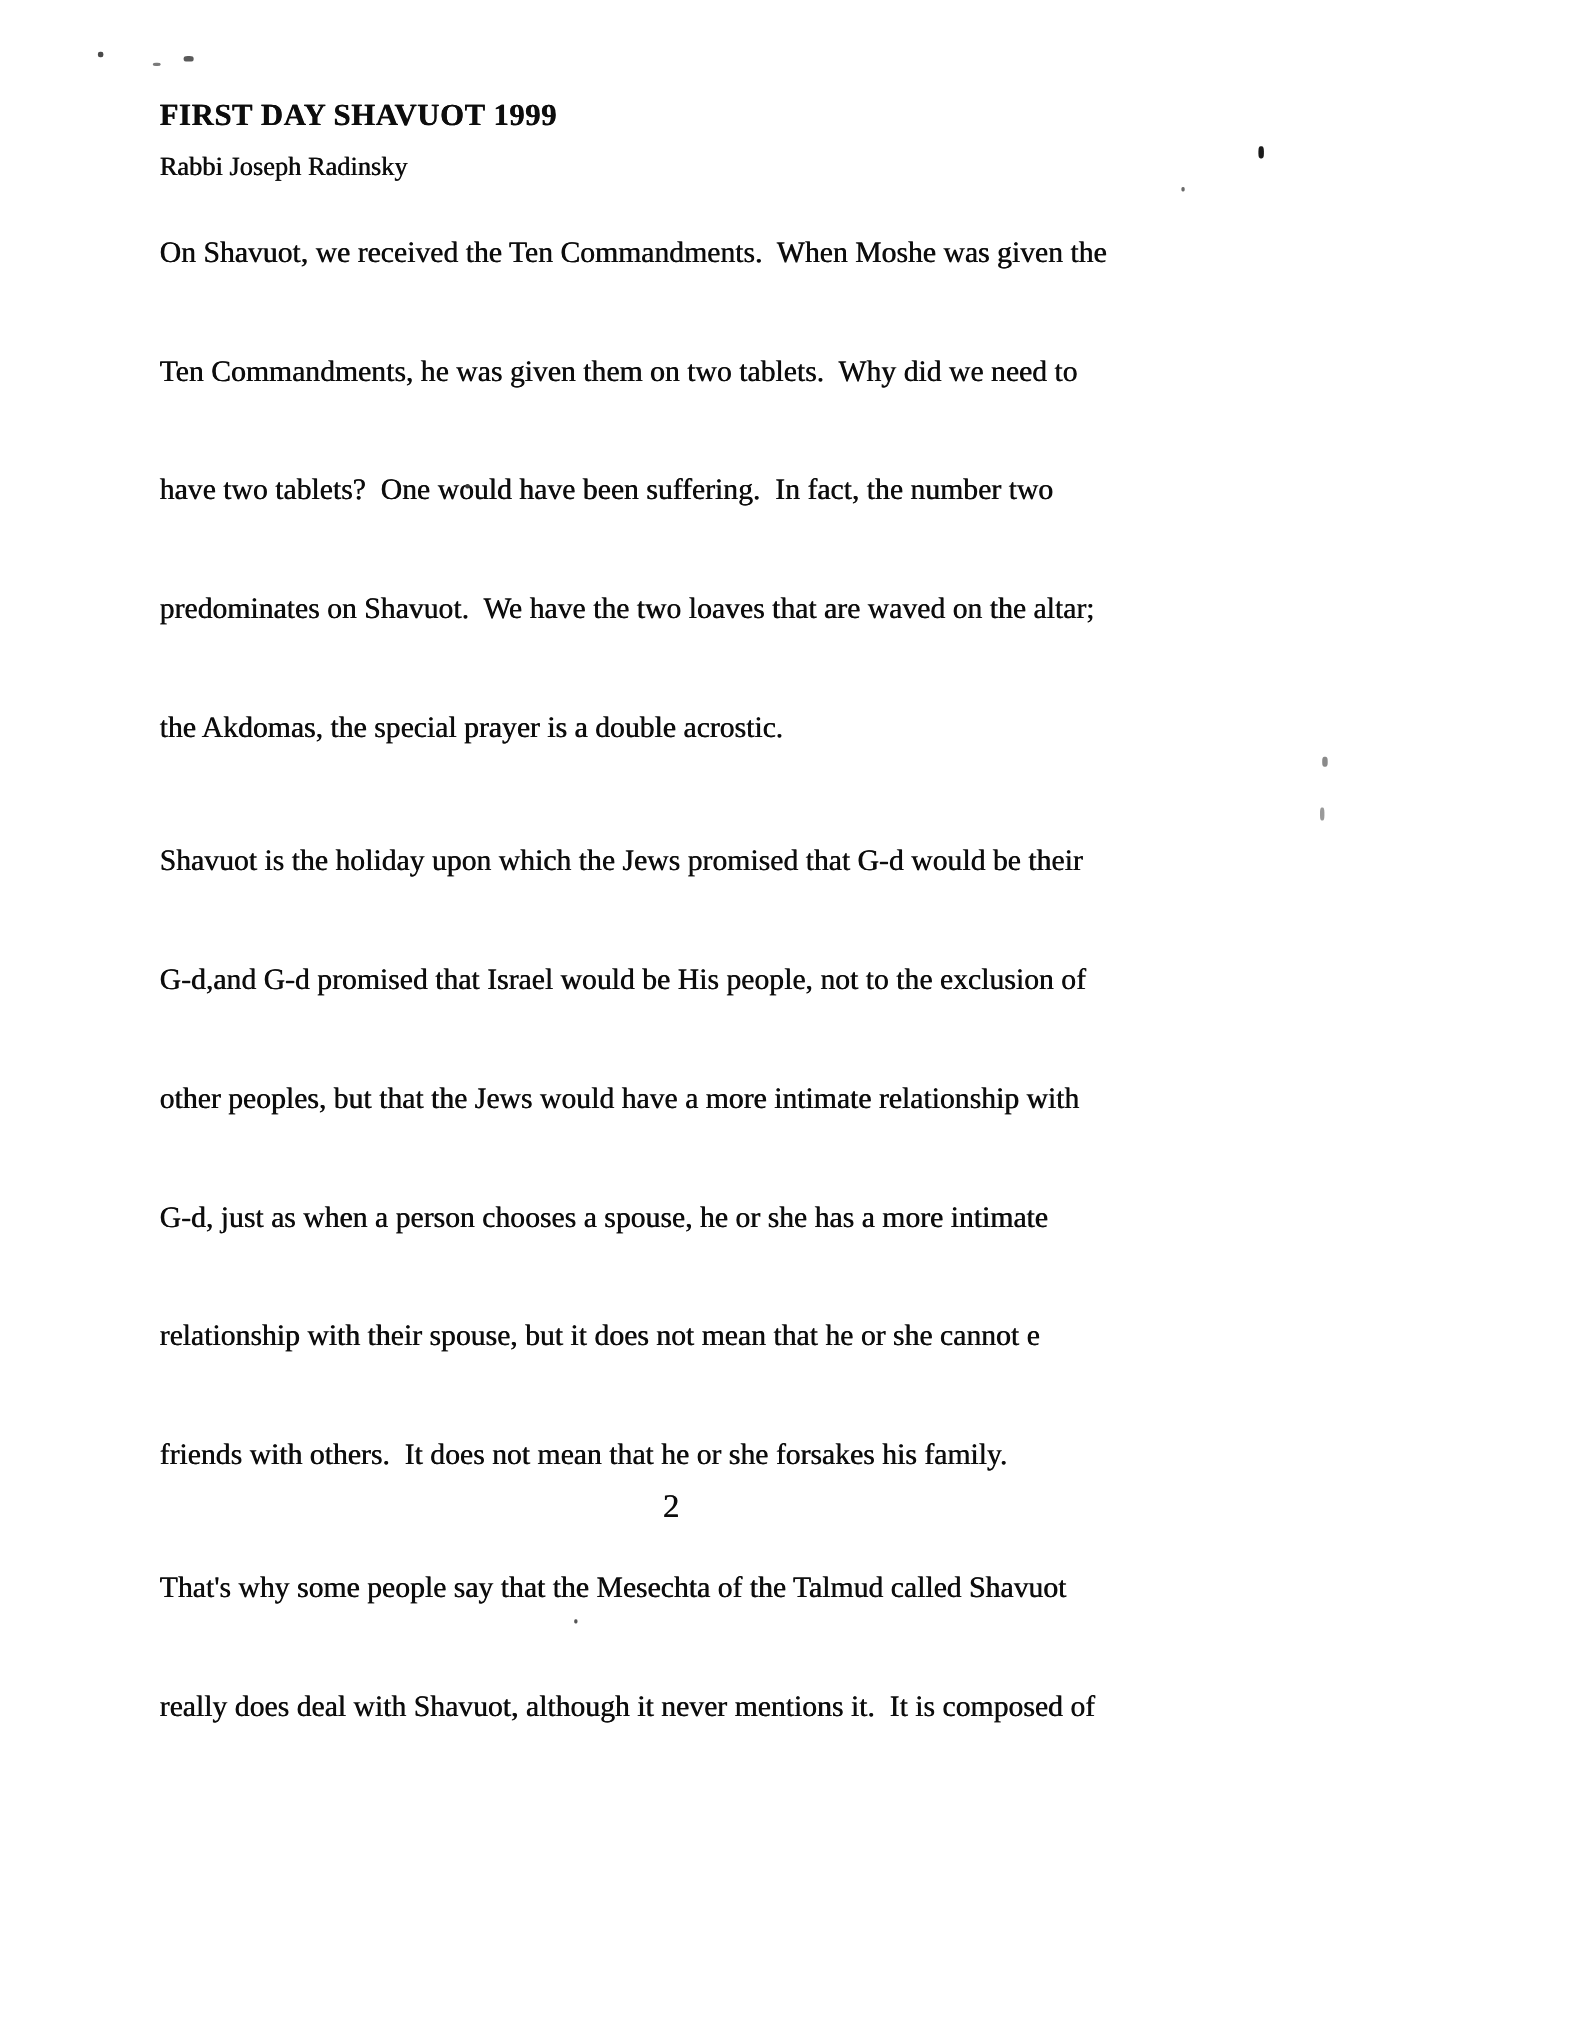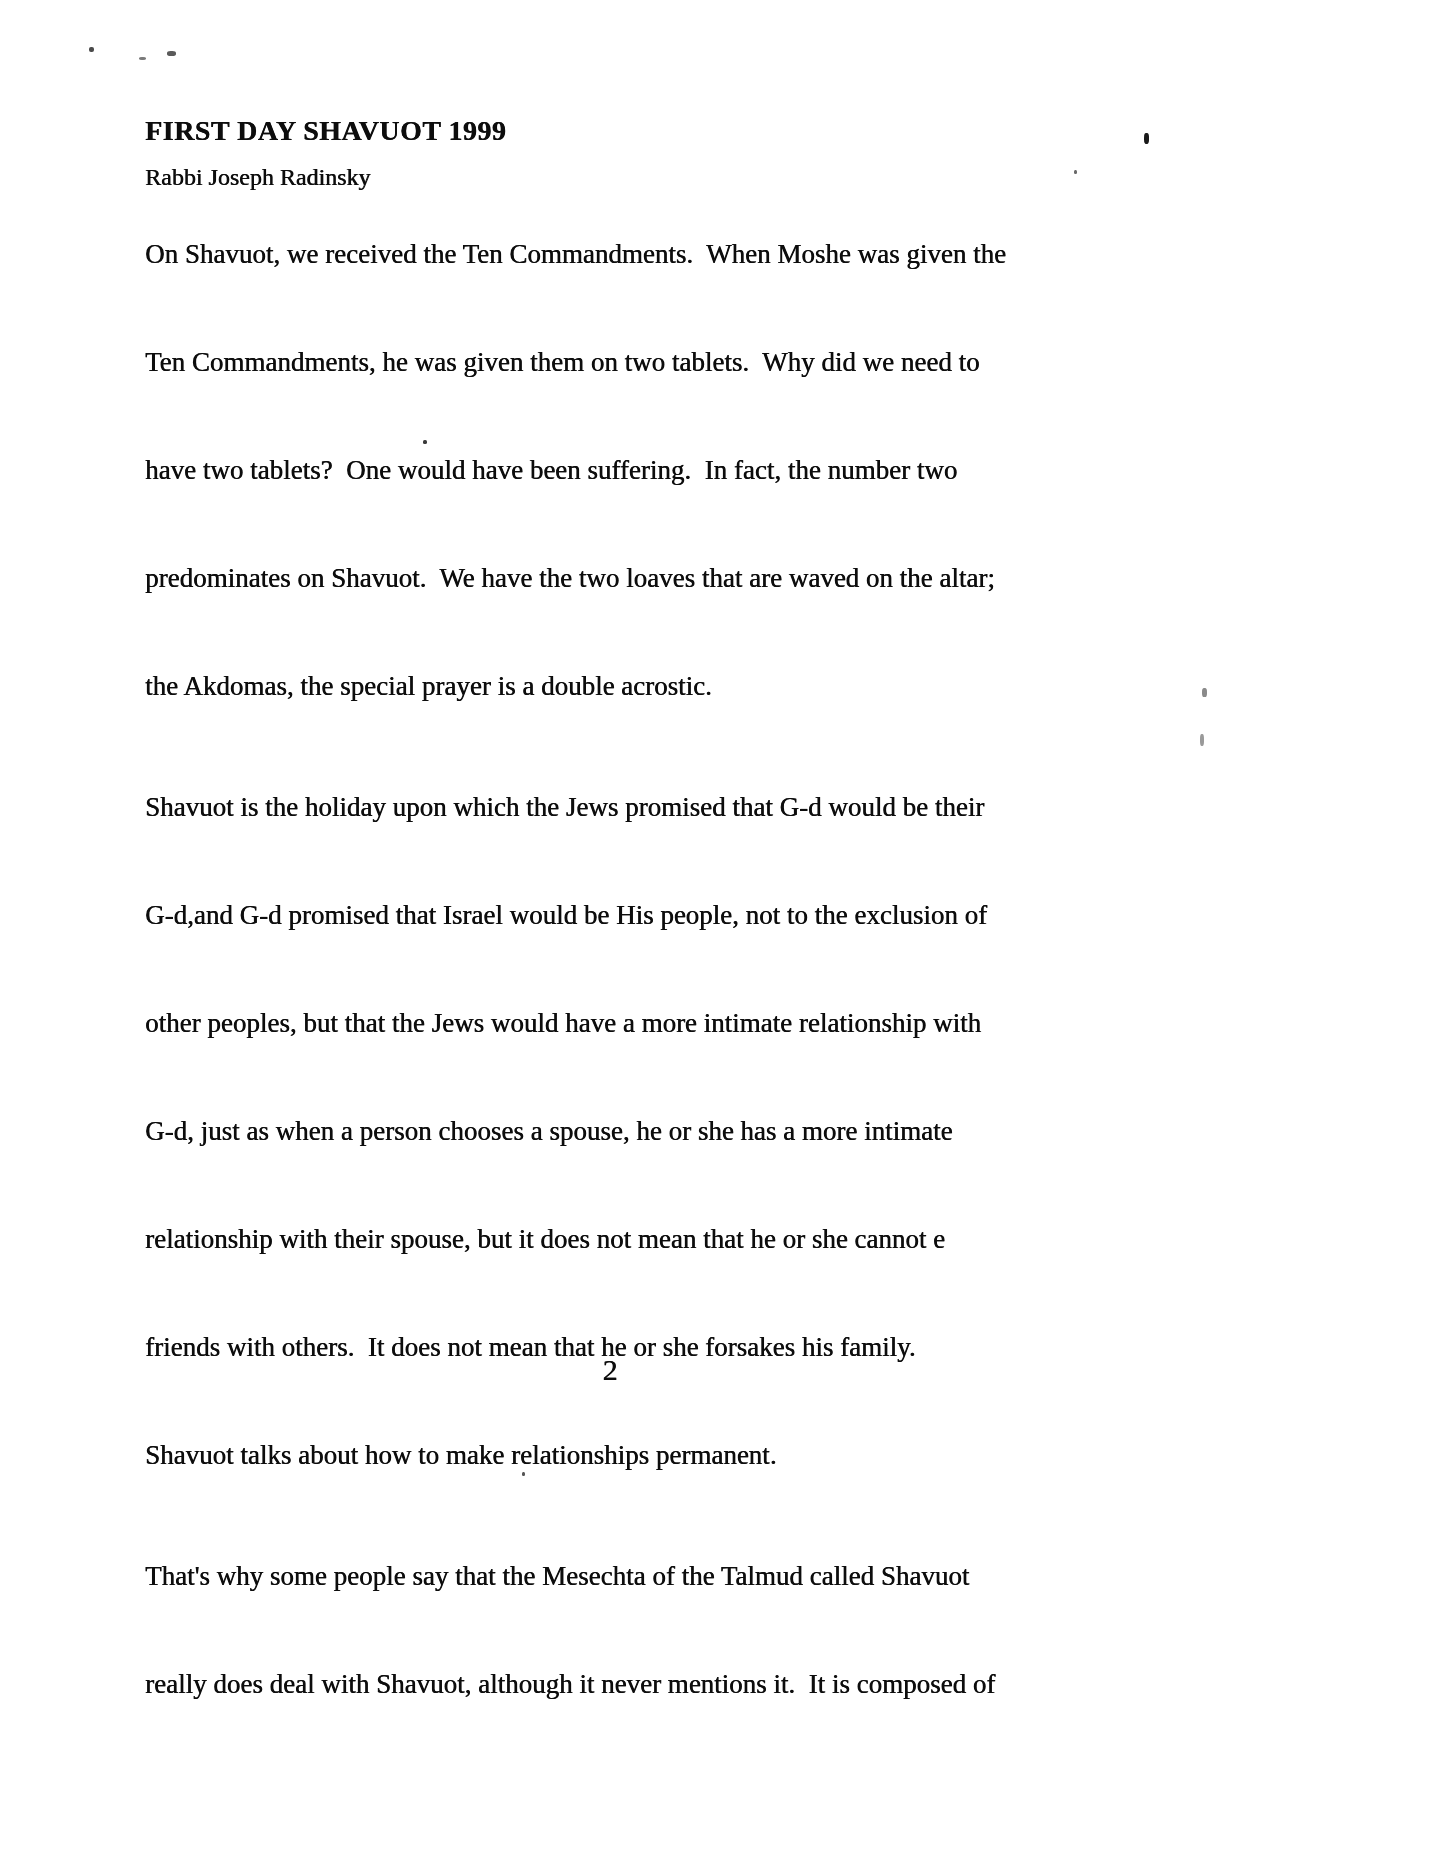--- a/index.html
+++ b/index.html
@@ -12,21 +12,21 @@
     width: 1430px;
     height: 1851px;
     background: #ffffff;
     overflow: hidden;
     font-family: "Liberation Serif", "DejaVu Serif", serif;
     color: #0d0d0d;
   }
   .content {
     position: absolute;
     left: 145px;
-    top: 115px;
+    top: 90px;
     width: 935px;
   }
   .doc-header {
     margin-bottom: 24px;
   }
   .doc-title {
     font-size: 28px;
     line-height: 32px;
     font-weight: bold;
     letter-spacing: 0.5px;
@@ -83,21 +83,20 @@
           <div class="line">predominates on Shavuot.  We have the two loaves that are waved on the altar;</div>
           <div class="line">the Akdomas, the special prayer is a double acrostic.</div>
         </div>
         <div class="paragraph">
           <div class="line">Shavuot is the holiday upon which the Jews promised that G-d would be their</div>
           <div class="line">G-d,and G-d promised that Israel would be His people, not to the exclusion of</div>
           <div class="line">other peoples, but that the Jews would have a more intimate relationship with</div>
           <div class="line">G-d, just as when a person chooses a spouse, he or she has a more intimate</div>
           <div class="line">relationship with their spouse, but it does not mean that he or she cannot e</div>
           <div class="line">friends with others.  It does not mean that he or she forsakes his family.</div>
-          <div class="line">Shavuot talks about how to make relationships permanent.</div>
         </div>
         <div class="paragraph">
           <div class="line">That's why some people say that the Mesechta of the Talmud called Shavuot</div>
           <div class="line">really does deal with Shavuot, although it never mentions it.  It is composed of</div>
         </div>
       </div>
   </div>
 
   <div class="page-number">2</div>
 

